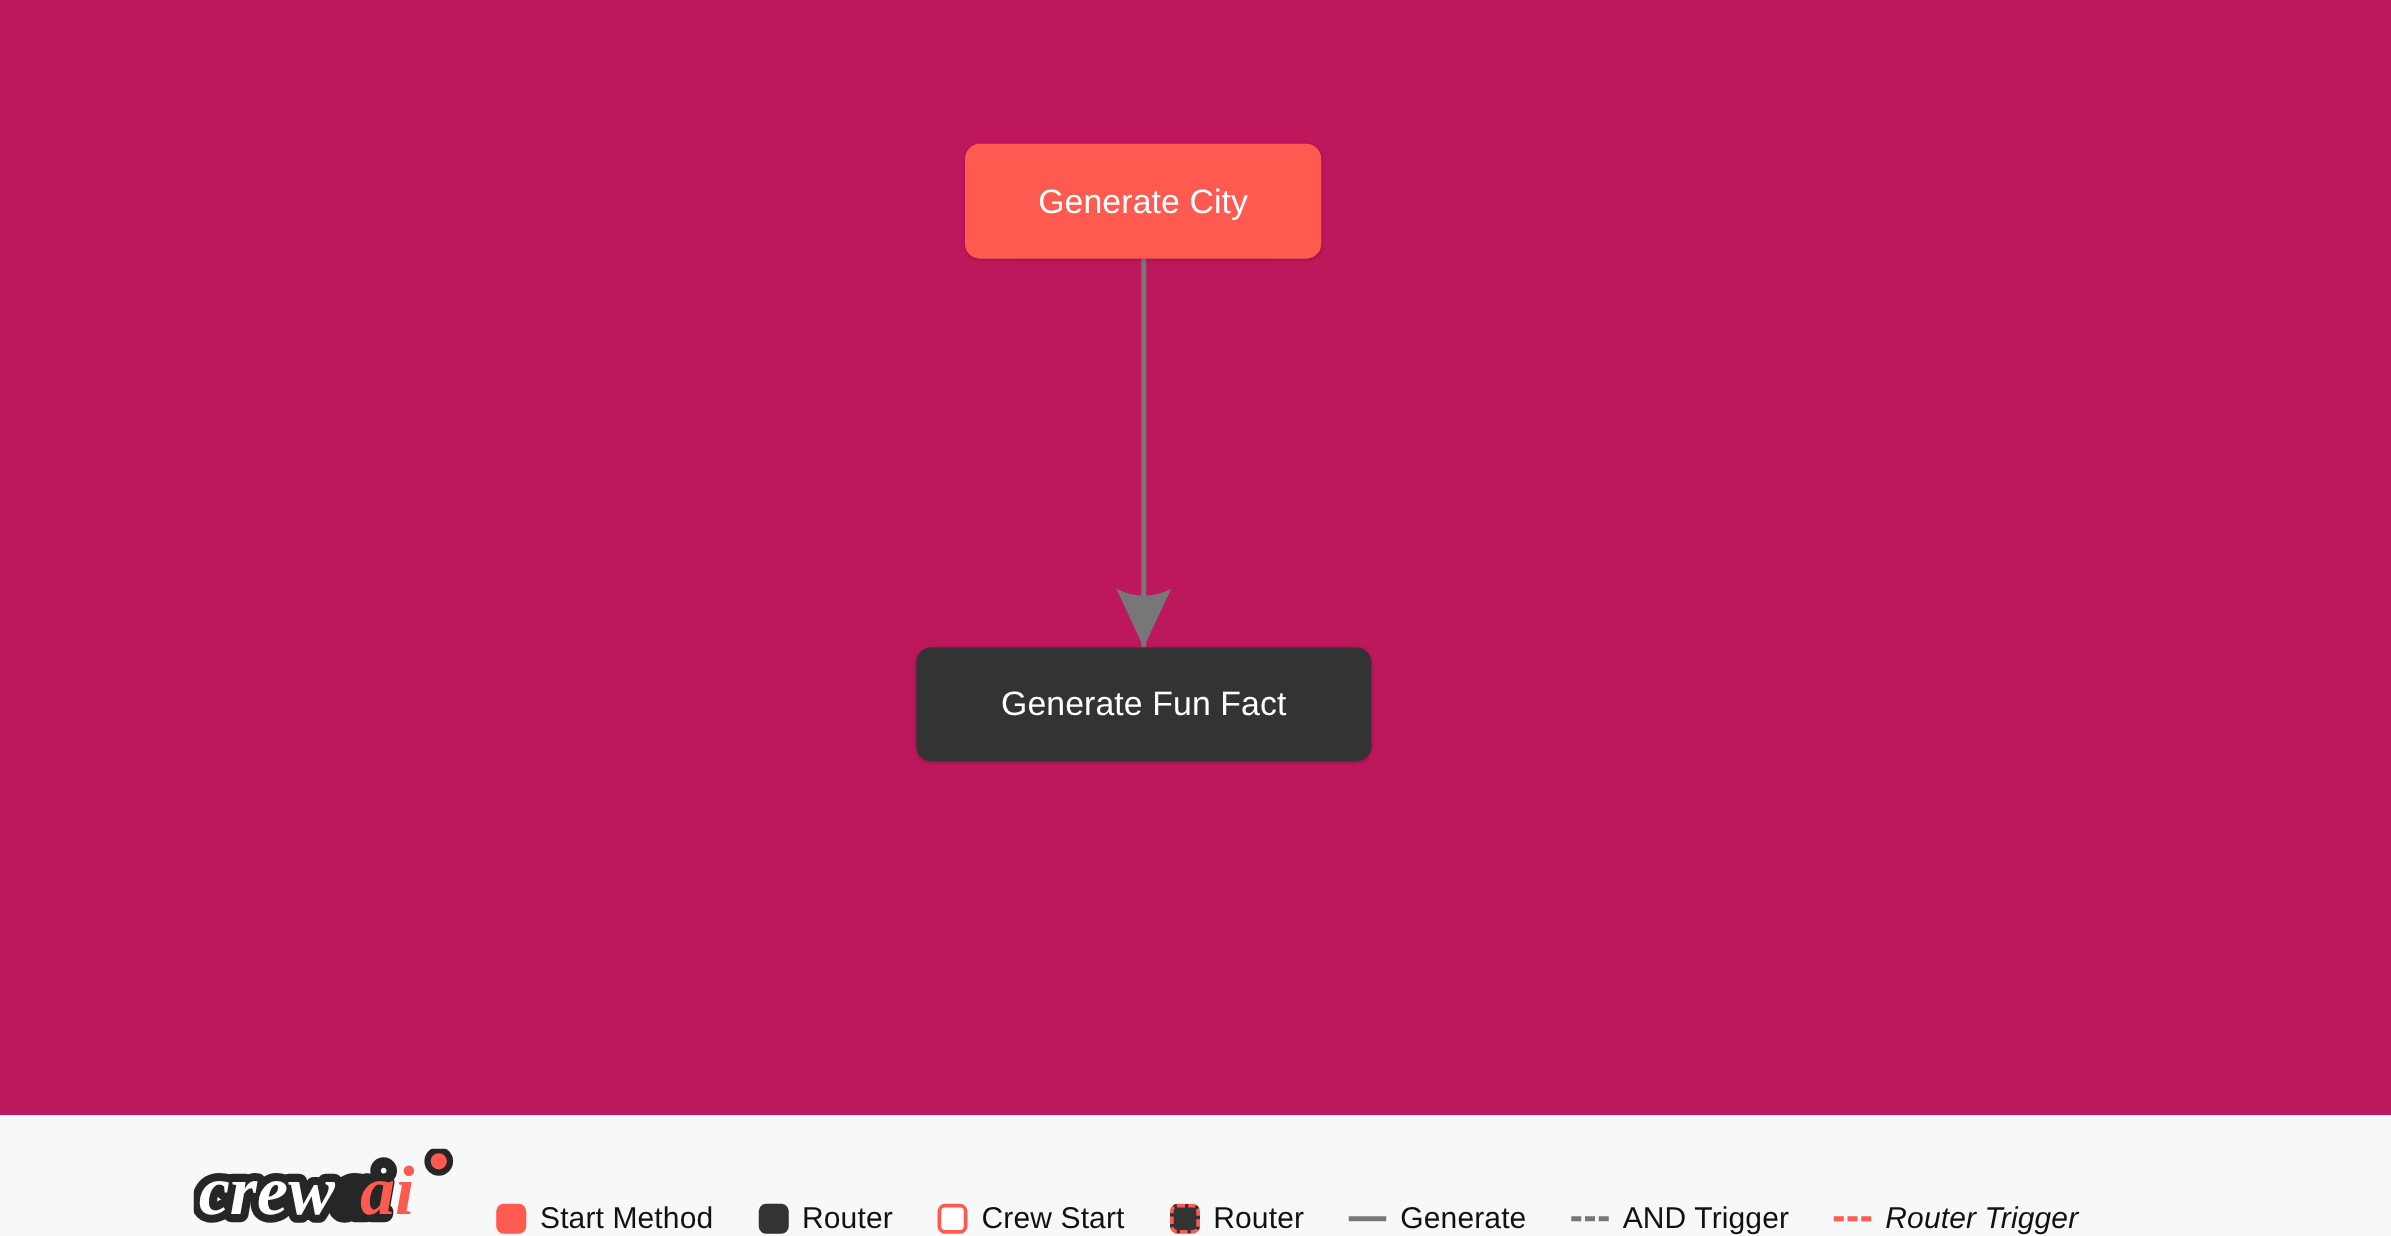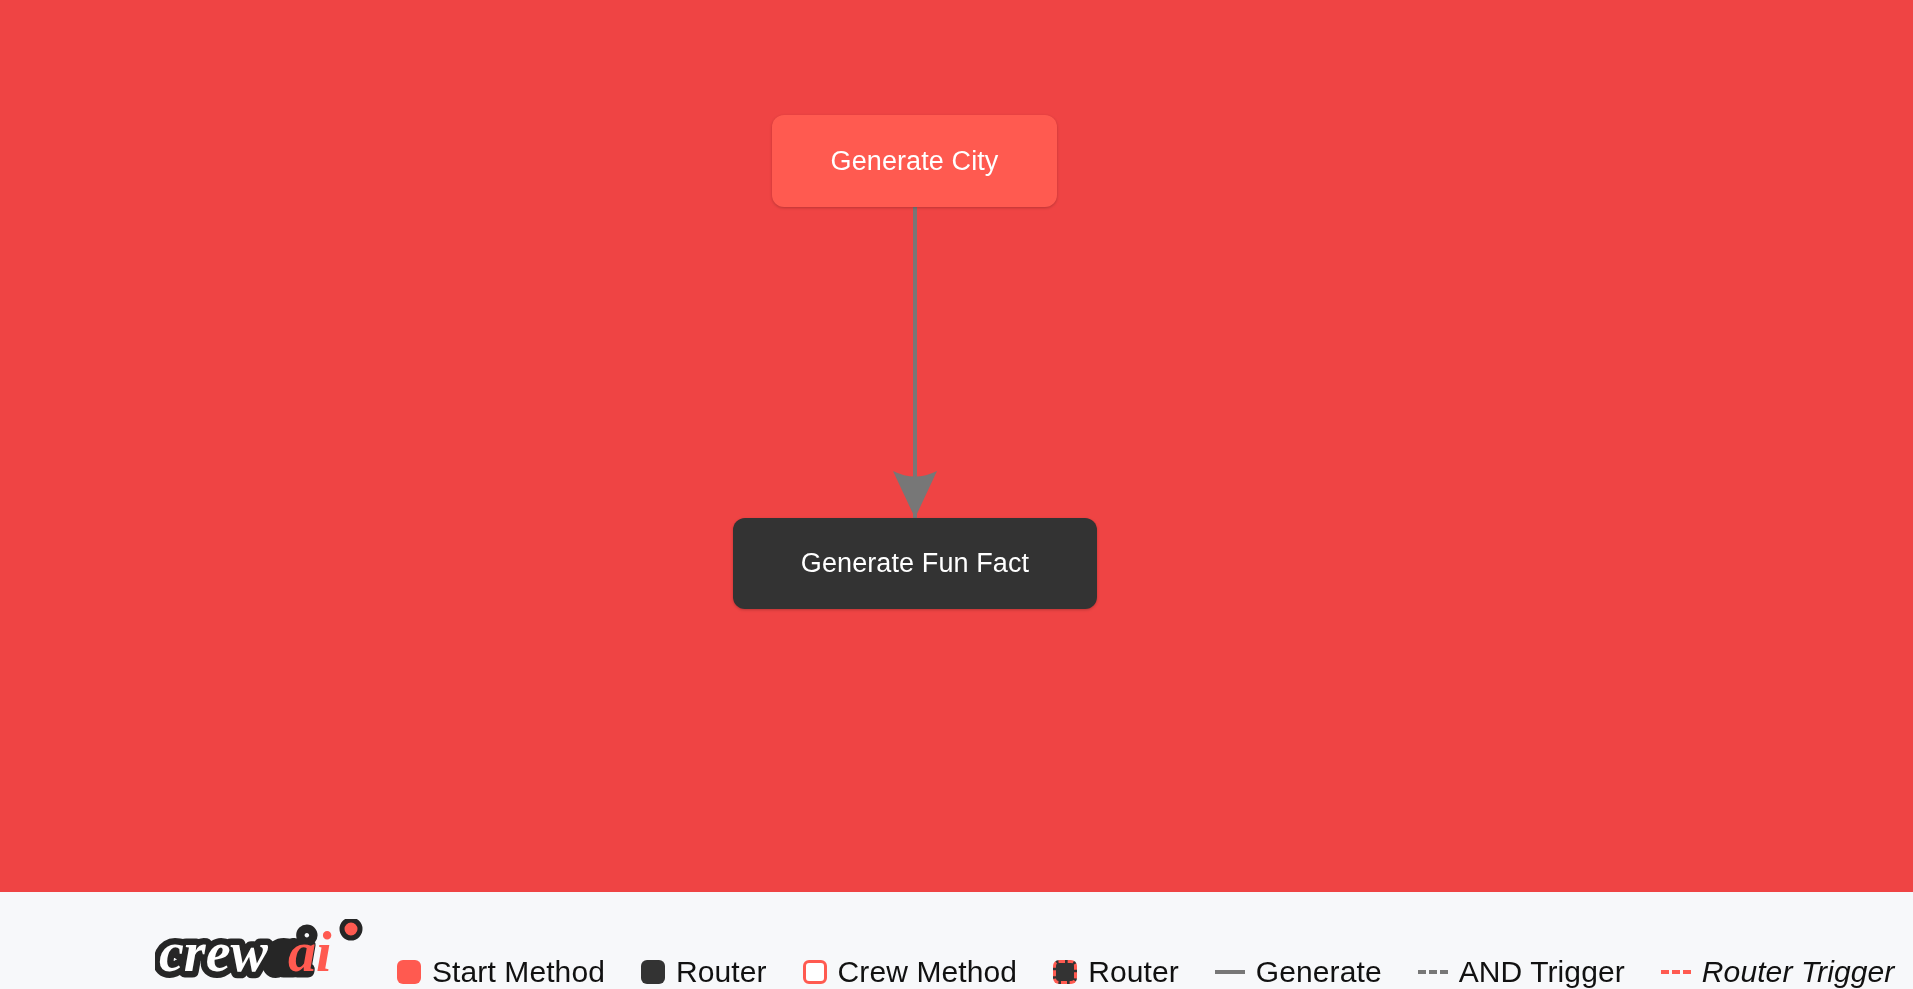--- a/index.html
+++ b/index.html
@@ -16,21 +16,21 @@
     position: relative;
   }
 
   
   #flow-canvas {
     position: absolute;
     left: 0;
     top: 0;
     width: 1913px;
     height: 892px;
-    background: #ef4444;
+    background: #be185d;
   }
 
   #edge-layer {
     position: absolute;
     left: 0;
     top: 0;
     width: 1913px;
     height: 892px;
     pointer-events: none;
   }
@@ -95,21 +95,21 @@
 
   .legend-item {
     display: flex;
     align-items: center;
     margin-right: 36px;
     flex: 0 0 auto;
   }
   .legend-item:last-child { margin-right: 4px; font-style: italic; }
 
   .legend-label {
-    font-size: 30px;
+    font-size: 24px;
     color: #111111;
     letter-spacing: 0.1px;
     white-space: nowrap;
     font-family: "Liberation Sans", sans-serif;
   }
 
   .swatch {
     width: 24px;
     height: 24px;
     border-radius: 6px;
@@ -176,21 +176,21 @@
     <span class="legend-label">Start Method</span>
   </div>
 
   <div class="legend-item">
     <span class="swatch filled-dark"></span>
     <span class="legend-label">Router</span>
   </div>
 
   <div class="legend-item">
     <span class="swatch outline-red"></span>
-    <span class="legend-label">Crew Method</span>
+    <span class="legend-label">Crew Start</span>
   </div>
 
   <div class="legend-item">
     <span class="swatch dashed-red"></span>
     <span class="legend-label">Router</span>
   </div>
 
   <div class="legend-item">
     <span class="line-swatch solid-gray"></span>
     <span class="legend-label">Generate</span>

